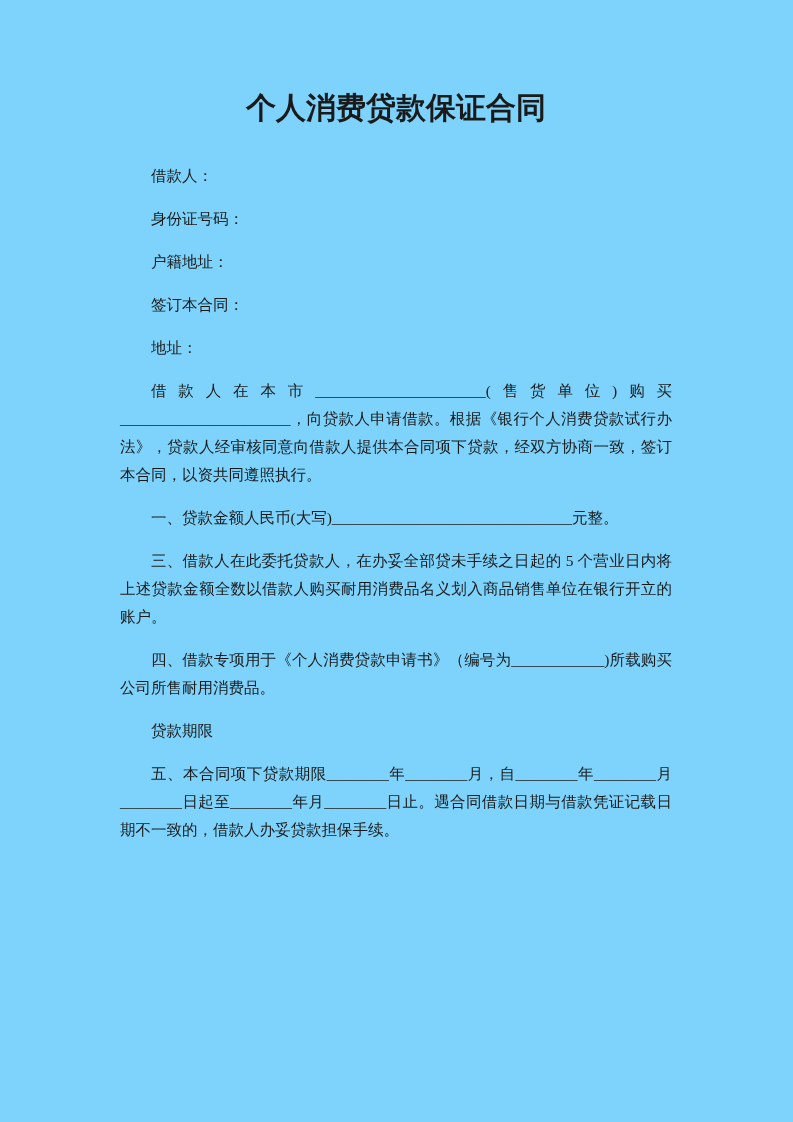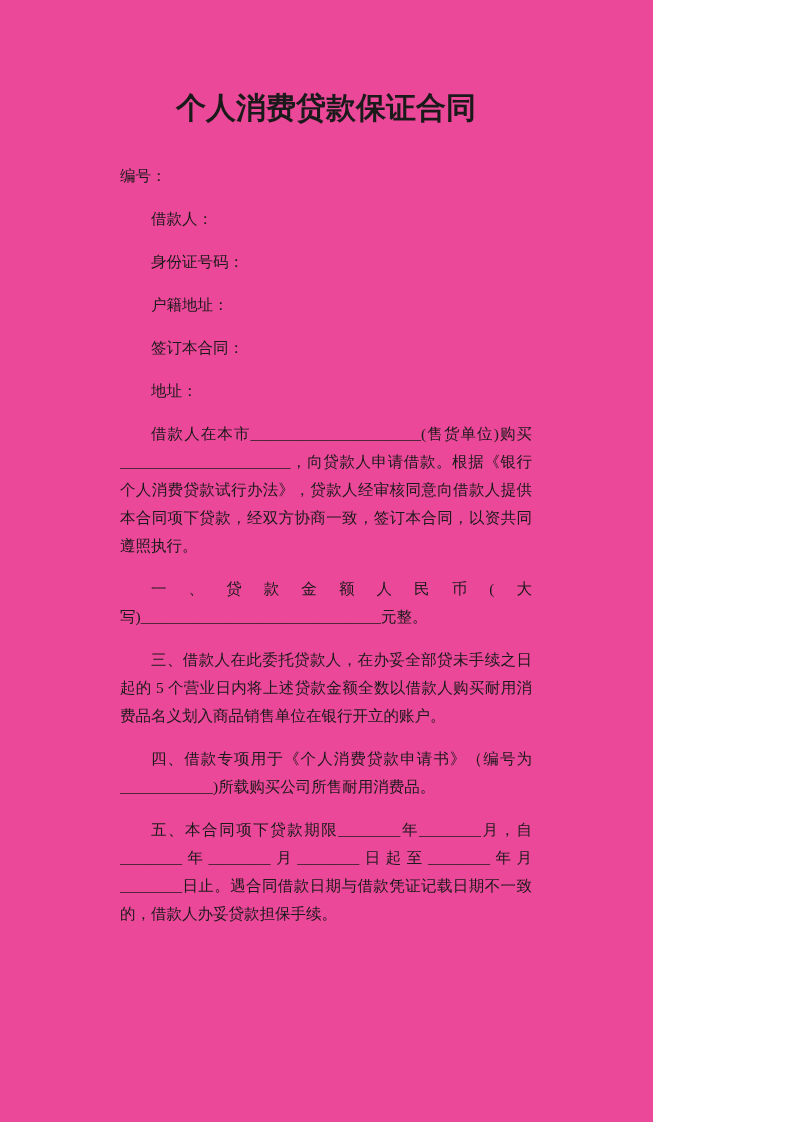--- a/index.html
+++ b/index.html
@@ -1,21 +1,21 @@
 <!DOCTYPE html>
 <html lang="zh"><head>
 <meta charset="utf-8">
 <style>
   * { box-sizing: border-box; }
   html, body { margin: 0; padding: 0; background: #ffffff; }
   body { width: 793px; height: 1122px; overflow: hidden; }
   .page {
-    width: 653px;
+    width: 793px;
     height: 1122px;
-    background: #ec4899;
+    background: #7dd3fc;
     padding: 88px 121px 0 120px;
     color: #1a1a1a;
     font-family: "Liberation Serif", "DejaVu Serif", serif;
     font-size: 15.5px;
     line-height: 28px;
     text-align: justify;
     text-justify: inter-ideograph;
   }
   .doc-title {
     font-size: 30px;
@@ -28,21 +28,20 @@
   .indent { text-indent: 2em; }
   .no-indent { text-indent: 0; }
 </style>
 </head>
 <body>
 
 <div class="page">
 
   <h1 class="doc-title">个人消费贷款保证合同</h1>
 
-  <p class="no-indent">编号：</p>
 
   <p class="indent">借款人：</p>
 
   <p class="indent">身份证号码：</p>
 
   <p class="indent">户籍地址：</p>
 
   <p class="indent">签订本合同：</p>
 
 
@@ -52,16 +51,17 @@
 
 
   <p class="indent">一、贷款金额人民币(大写)_______________________________元整。</p>
 
 
   <p class="indent">三、借款人在此委托贷款人，在办妥全部贷未手续之日起的 5 个营业日内将上述贷款金额全数以借款人购买耐用消费品名义划入商品销售单位在银行开立的账户。</p>
 
 
   <p class="indent">四、借款专项用于《个人消费贷款申请书》（编号为____________)所载购买公司所售耐用消费品。</p>
 
+  <p class="indent">贷款期限</p>
 
   <p class="indent">五、本合同项下贷款期限________年________月，自________年________月________日起至________年月________日止。遇合同借款日期与借款凭证记载日期不一致的，借款人办妥贷款担保手续。</p>
 
 </div>
 
 </body></html>

